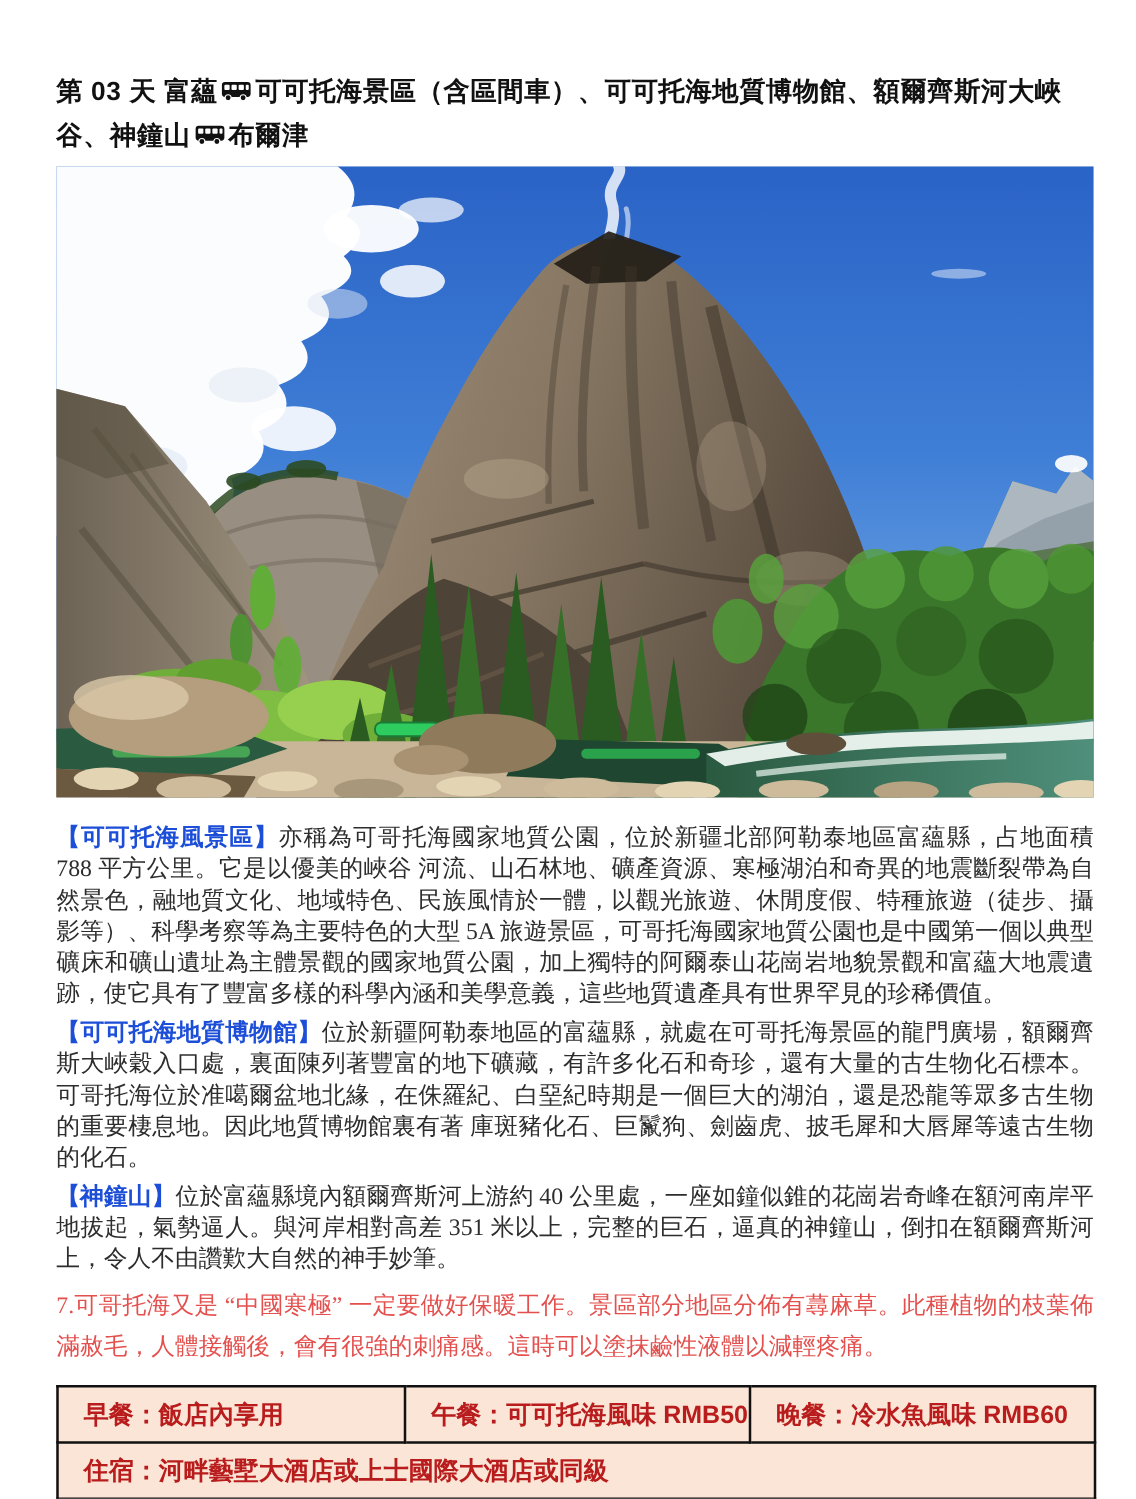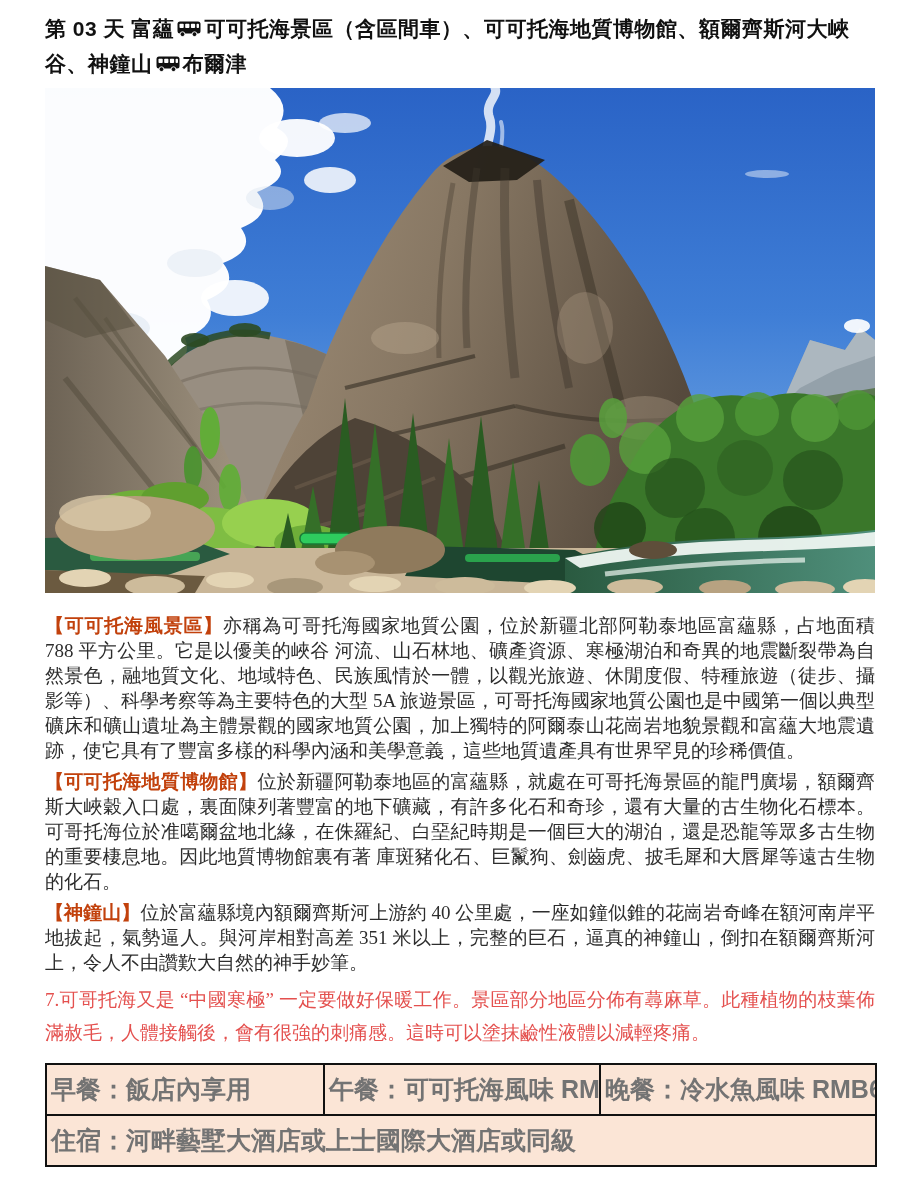--- a/index.html
+++ b/index.html
@@ -1,43 +1,43 @@
 <!DOCTYPE html>
 <html><head>
 <meta charset="utf-8">
 <style>
   html,body{margin:0;padding:0;}
   body{
     width:909px;height:1199px;background:#ffffff;overflow:hidden;
     font-family:"Liberation Sans","DejaVu Sans",sans-serif;
   }
-  .page{width:909px;height:927px;box-sizing:border-box;padding:12px 34px 0 45px;}
+  .page{width:909px;height:927px;box-sizing:border-box;padding:12px 34px 0 45px;margin-top:45px;}
   .doc-title{
     width:830px;font-size:21px;font-weight:bold;color:#111111;
     line-height:34px;letter-spacing:0.5px;margin:0 0 6px 0;
     font-family:"Liberation Sans","DejaVu Sans",sans-serif;
   }
   .bus{display:inline-block;vertical-align:-1px;margin:0 3px;}
   .photo-wrap{width:830px;height:505px;margin:0 0 20px 0;}
   .para{
     width:830px;font-family:"Liberation Serif","DejaVu Serif",serif;
     font-size:19px;line-height:25px;color:#2d2d2d;text-align:justify;
     margin:0 0 6px 0;
   }
-  .sec-hdr{color:#c2410c;font-weight:bold;font-family:"Liberation Sans","DejaVu Sans",sans-serif;}
+  .sec-hdr{color:#1d4ed8;font-weight:bold;font-family:"Liberation Sans","DejaVu Sans",sans-serif;}
   .tips{width:830px;margin-top:8px;font-family:"Liberation Serif","DejaVu Serif",serif;}
   .tips-hdr{color:#E02020;font-weight:bold;font-size:19px;line-height:30px;}
   .tips-item{color:#E4504E;font-size:19px;line-height:33px;text-align:justify;margin:0;}
   .meals{
     width:830px;border-collapse:collapse;table-layout:fixed;margin-top:14px;
     background:#FBE5D6;
   }
   .meals td{
-    border:2px solid #111111;font-weight:bold;font-size:25px;color:#737373;
-    padding:8px 4px;font-family:"Liberation Sans","DejaVu Sans",sans-serif;
+    border:2px solid #111111;font-weight:bold;font-size:20px;color:#b91c1c;
+    padding:8px 20px;font-family:"Liberation Sans","DejaVu Sans",sans-serif;
     white-space:nowrap;overflow:hidden;
   }
 </style>
 </head>
 <body>
 
 <div class="page">
 
   <h1 class="doc-title"><span>第 03 天 富蘊</span><span class="bus"><svg width="24" height="16" viewBox="0 0 24 16">
           <rect x="0.5" y="0.5" width="23" height="12" rx="2.5" fill="#111111"></rect>

